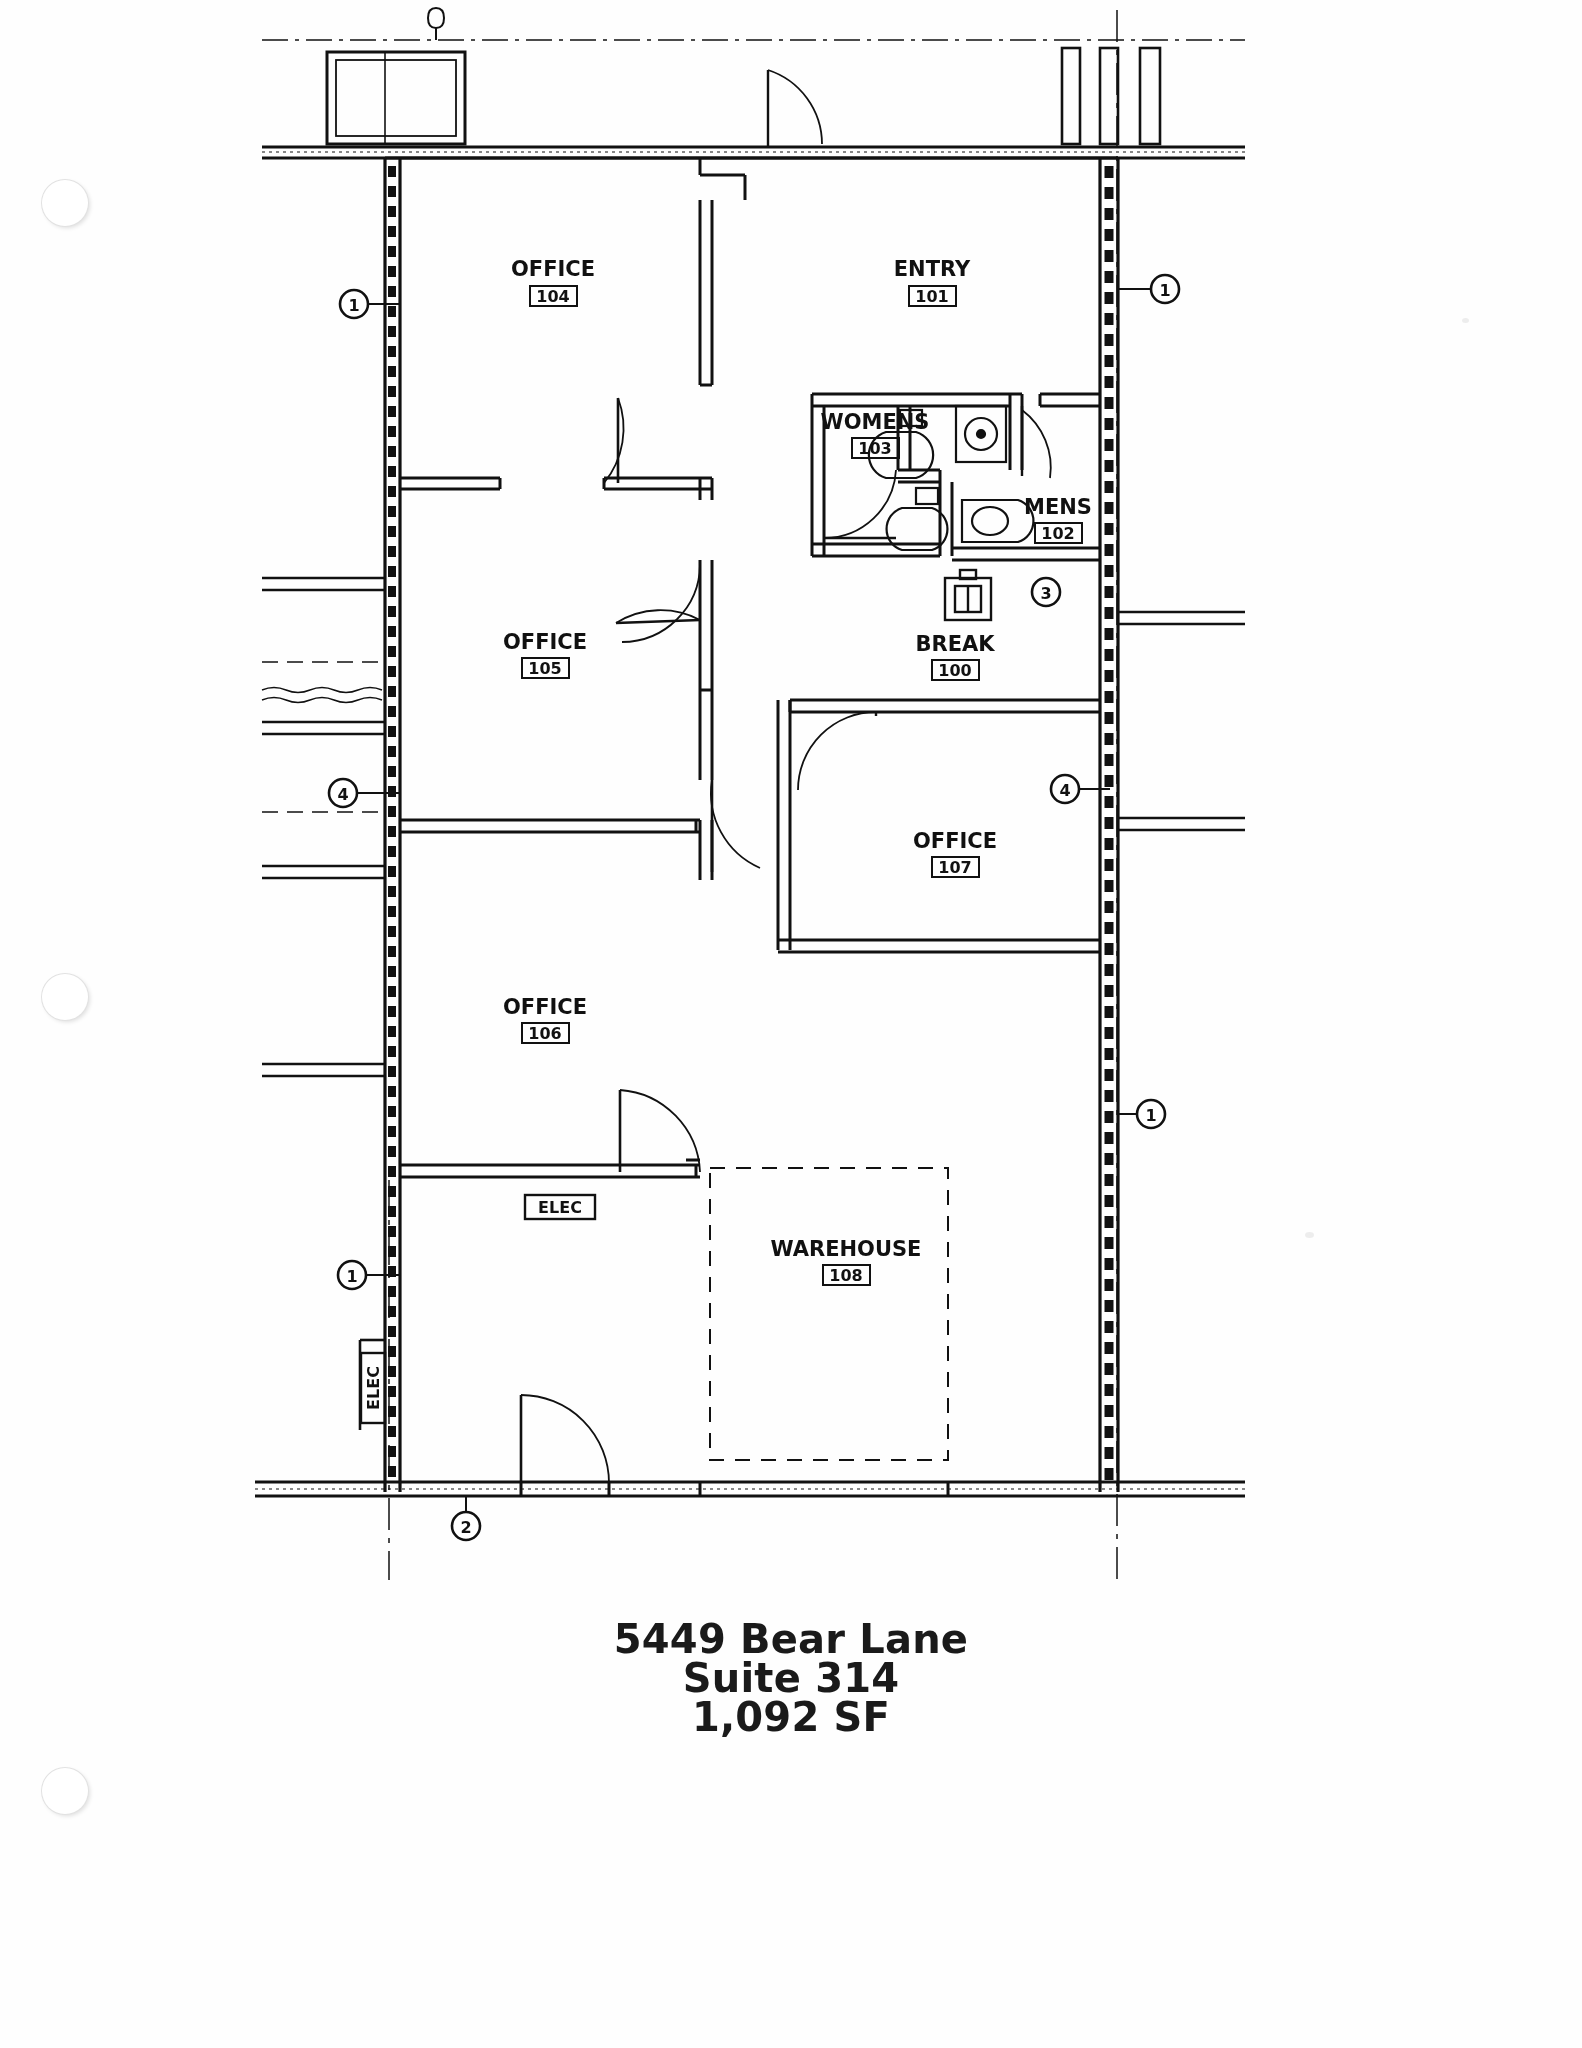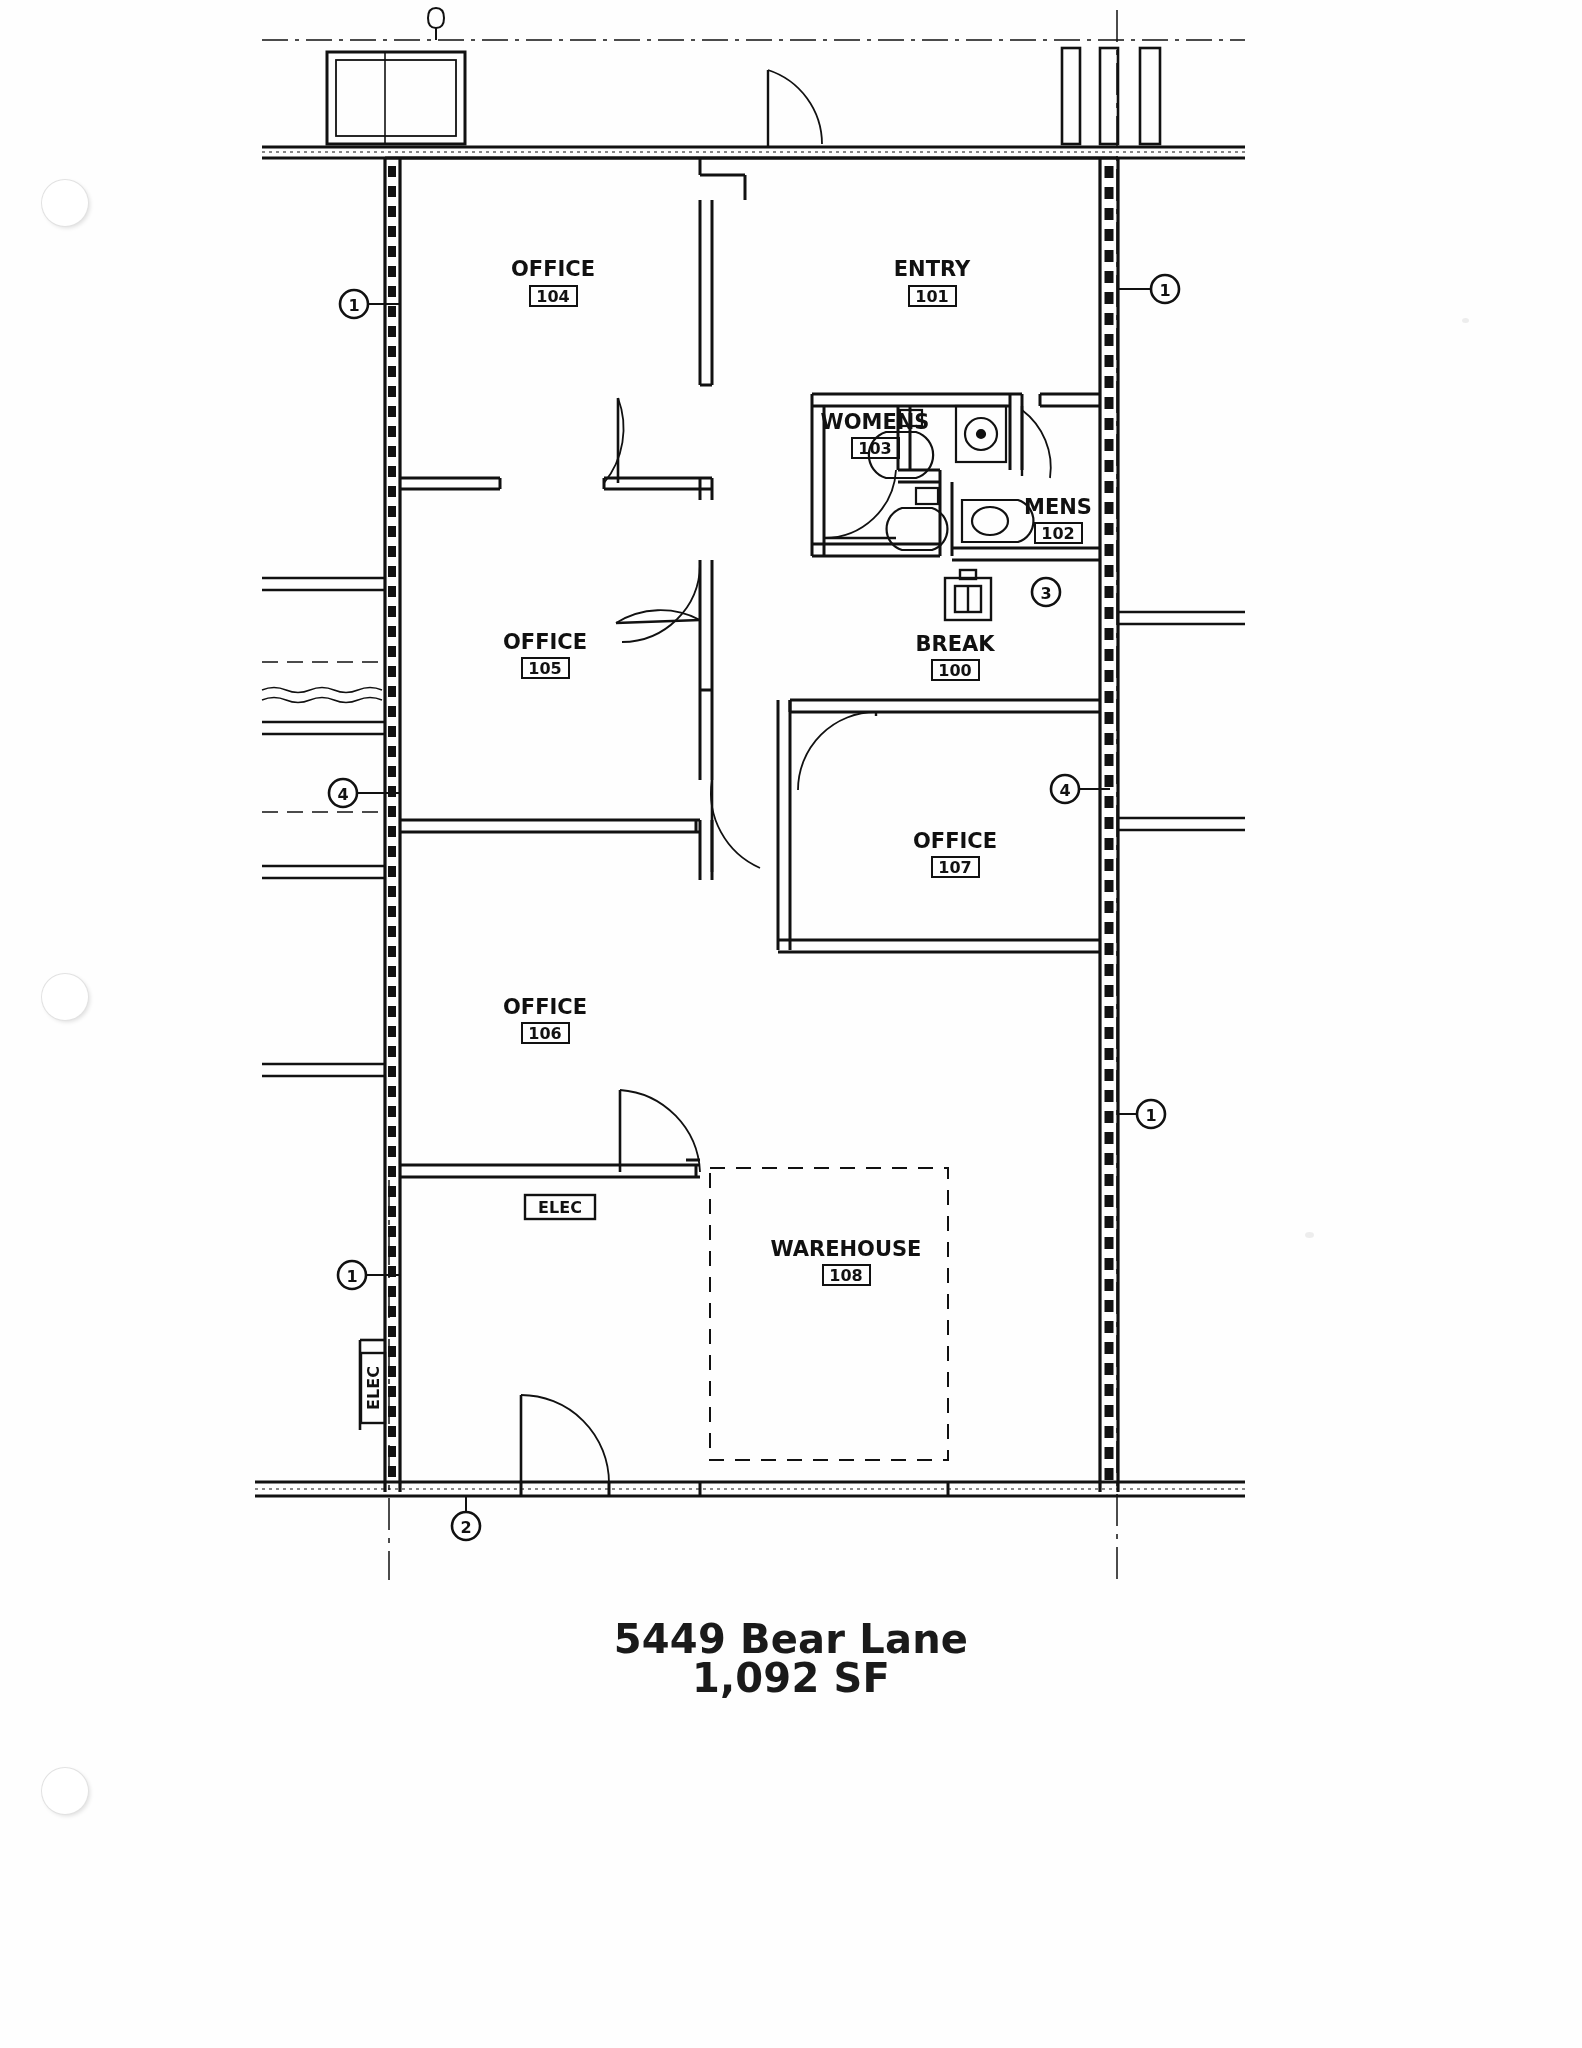--- a/index.html
+++ b/index.html
@@ -456,20 +456,21 @@
         <circle cx="466" cy="1526" r="14" fill="#fff" stroke="#111" stroke-width="2.6"></circle>
         <text class="marknum" x="466" y="1533" font-size="16">2</text>
       </g>
 
     </g>
 
   </svg>
 
   <div class="caption">
     <div>5449 Bear Lane</div>
+    <div>Suite 314</div>
     <div>1,092 SF</div>
   </div>
 
   <div class="punch" style="left:42px;  top:180px;"></div>
   <div class="punch" style="left:42px;  top:974px;"></div>
   <div class="punch" style="left:42px;  top:1768px;"></div>
 
   <div class="speck" style="left:1305px; top:1232px; width:9px; height:6px;"></div>
   <div class="speck" style="left:1462px; top:318px; width:7px; height:5px;"></div>
 

